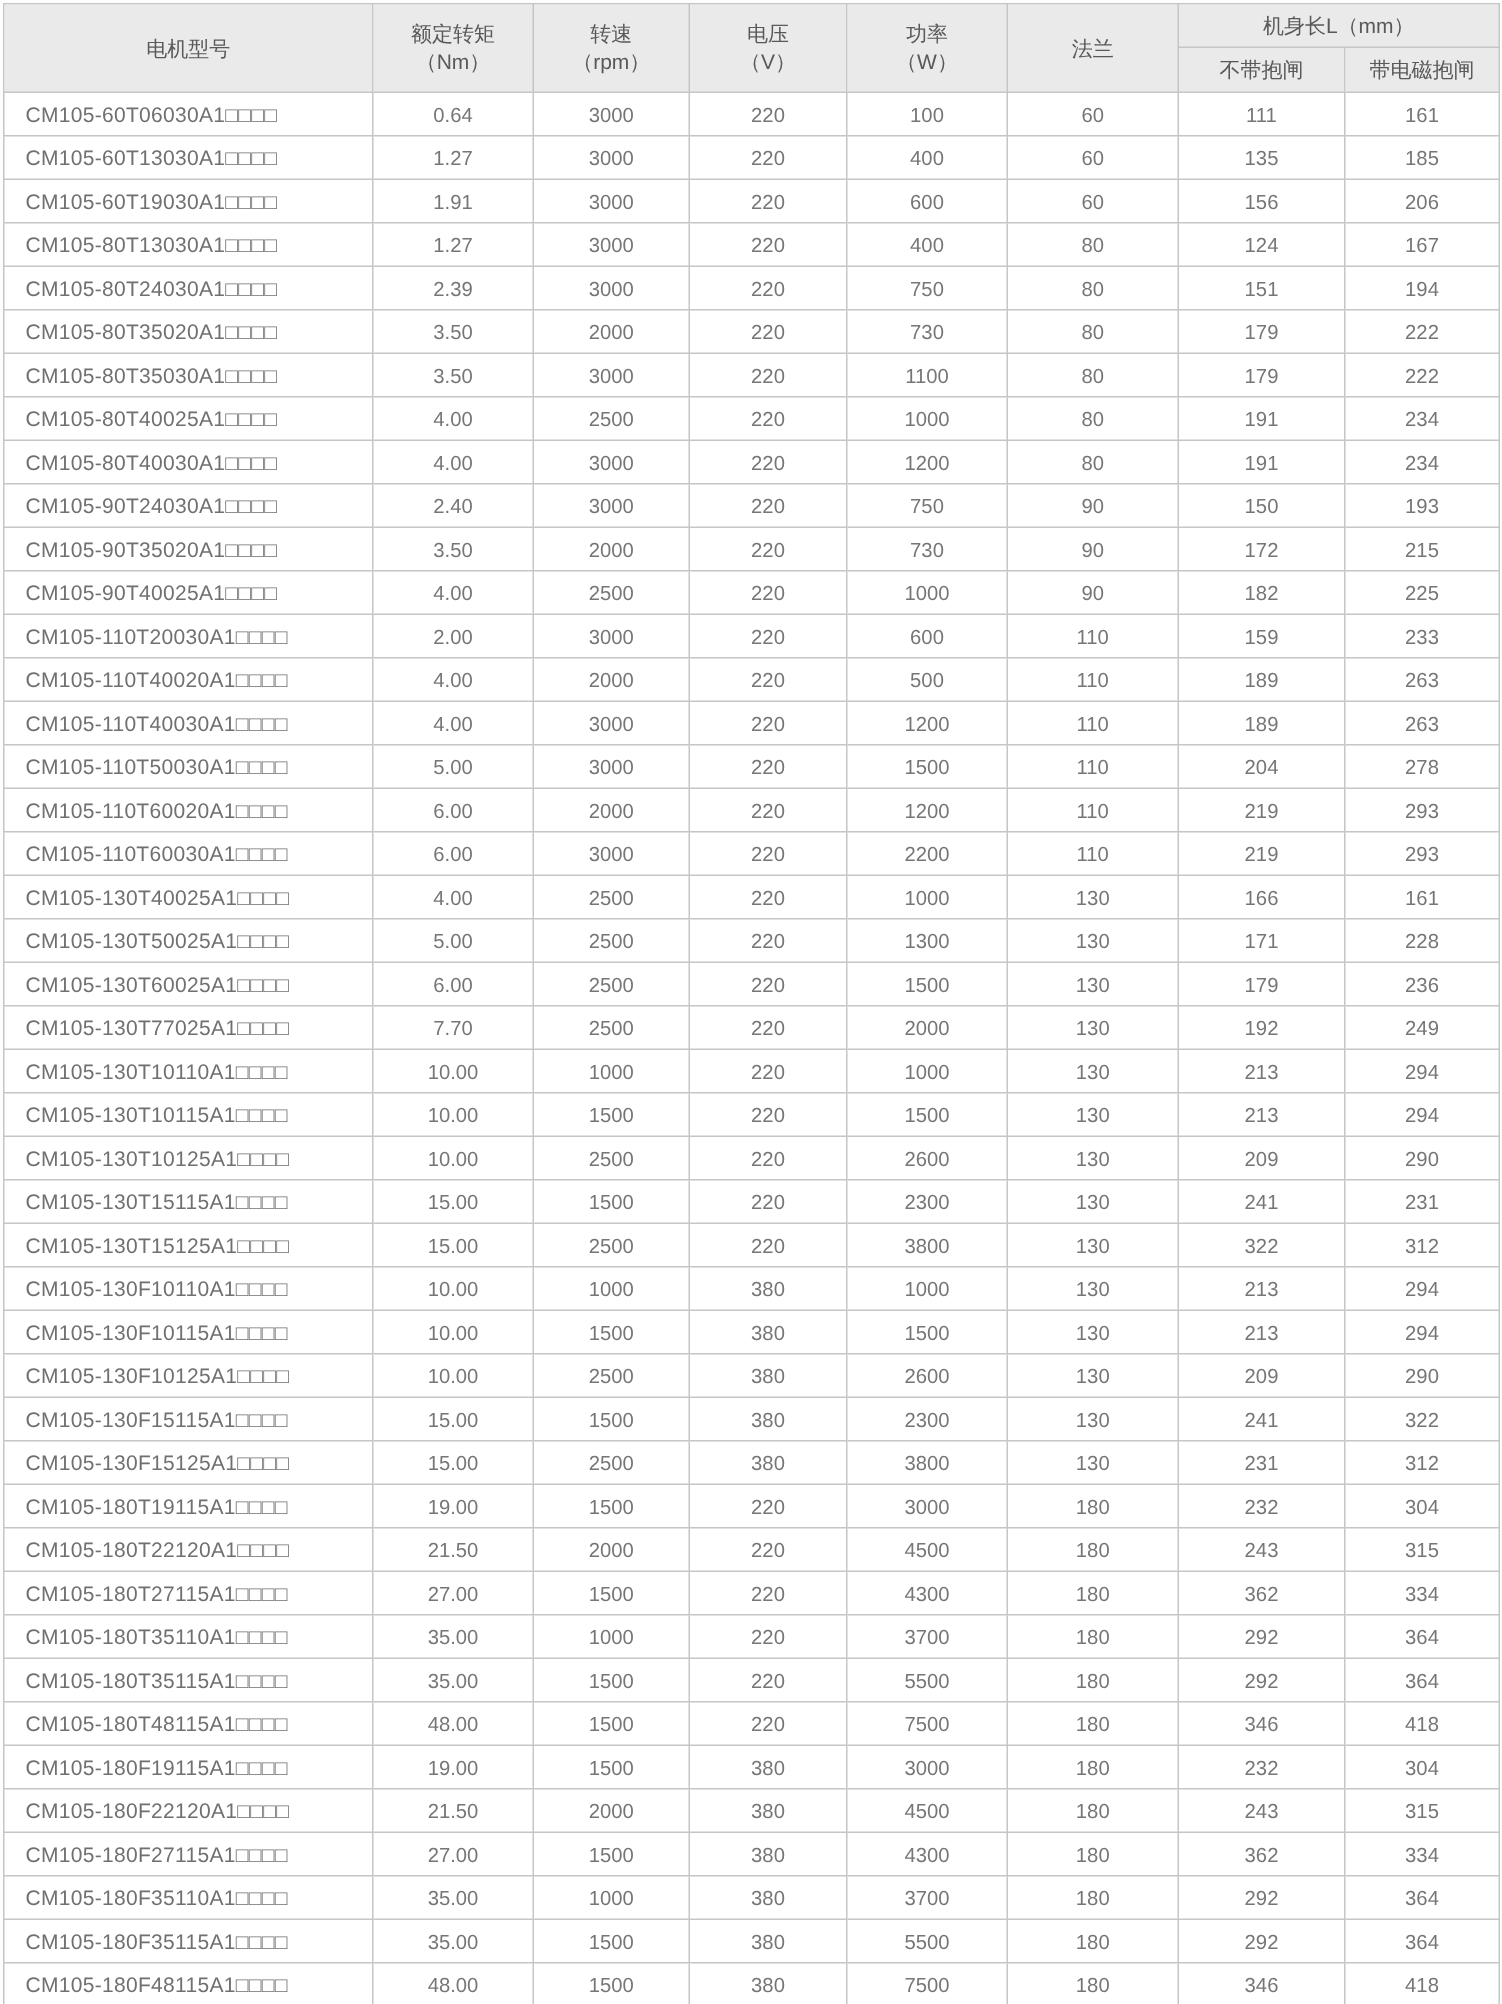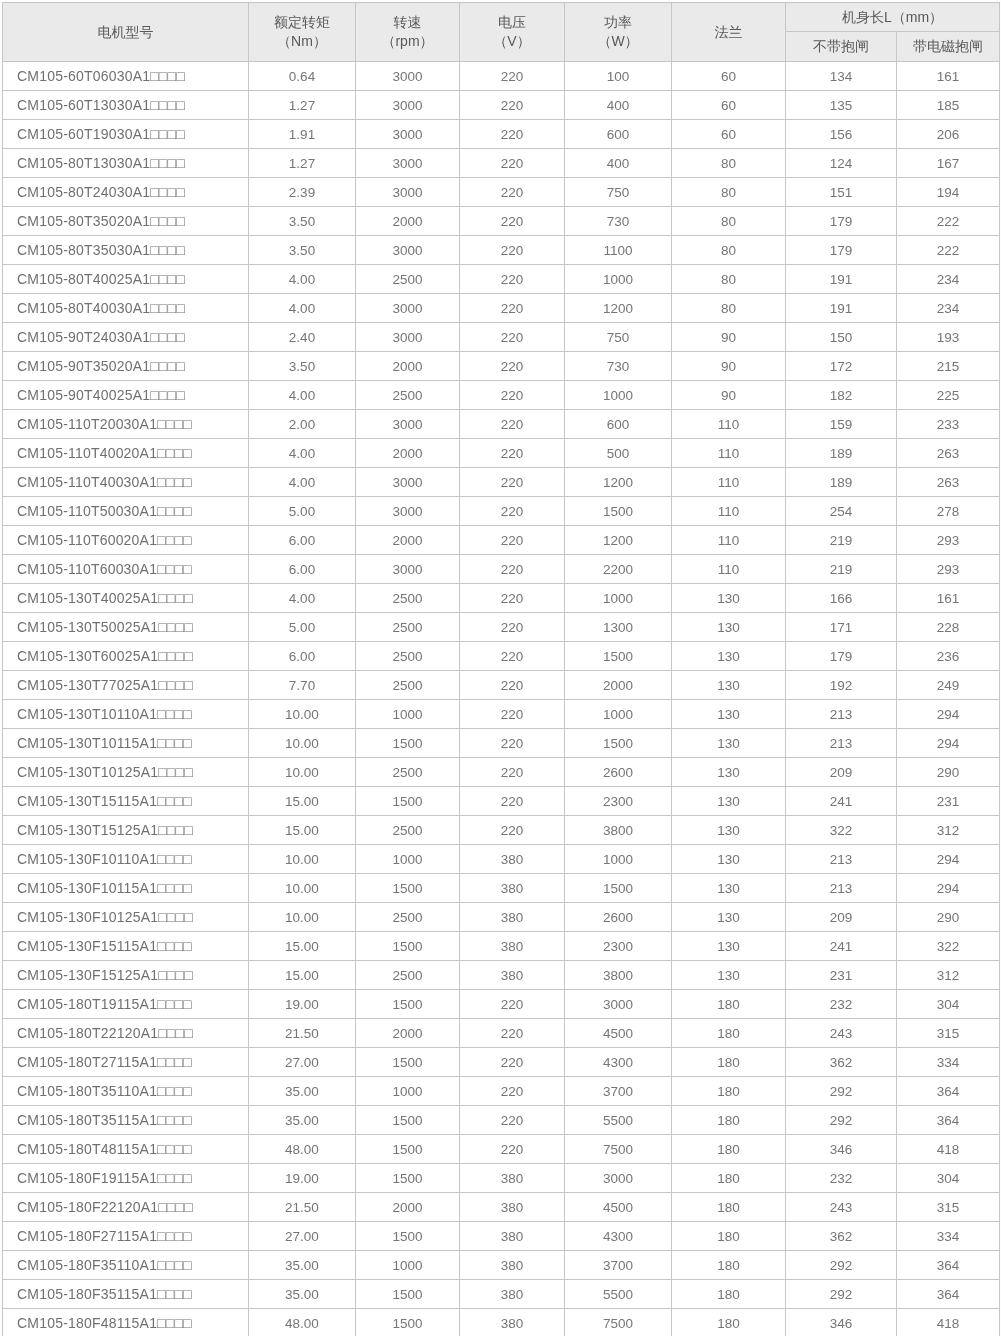--- a/index.html
+++ b/index.html
@@ -106,21 +106,21 @@
       </tr>
     </thead>
     <tbody>
         <tr>
           <td class="model">CM105-60T06030A1□□□□</td>
           <td>0.64</td>
           <td>3000</td>
           <td>220</td>
           <td>100</td>
           <td>60</td>
-          <td>134</td>
+          <td>111</td>
           <td>161</td>
         </tr>
         <tr>
           <td class="model">CM105-60T13030A1□□□□</td>
           <td>1.27</td>
           <td>3000</td>
           <td>220</td>
           <td>400</td>
           <td>60</td>
           <td>135</td>
@@ -256,21 +256,21 @@
           <td>189</td>
           <td>263</td>
         </tr>
         <tr>
           <td class="model">CM105-110T50030A1□□□□</td>
           <td>5.00</td>
           <td>3000</td>
           <td>220</td>
           <td>1500</td>
           <td>110</td>
-          <td>254</td>
+          <td>204</td>
           <td>278</td>
         </tr>
         <tr>
           <td class="model">CM105-110T60020A1□□□□</td>
           <td>6.00</td>
           <td>2000</td>
           <td>220</td>
           <td>1200</td>
           <td>110</td>
           <td>219</td>

